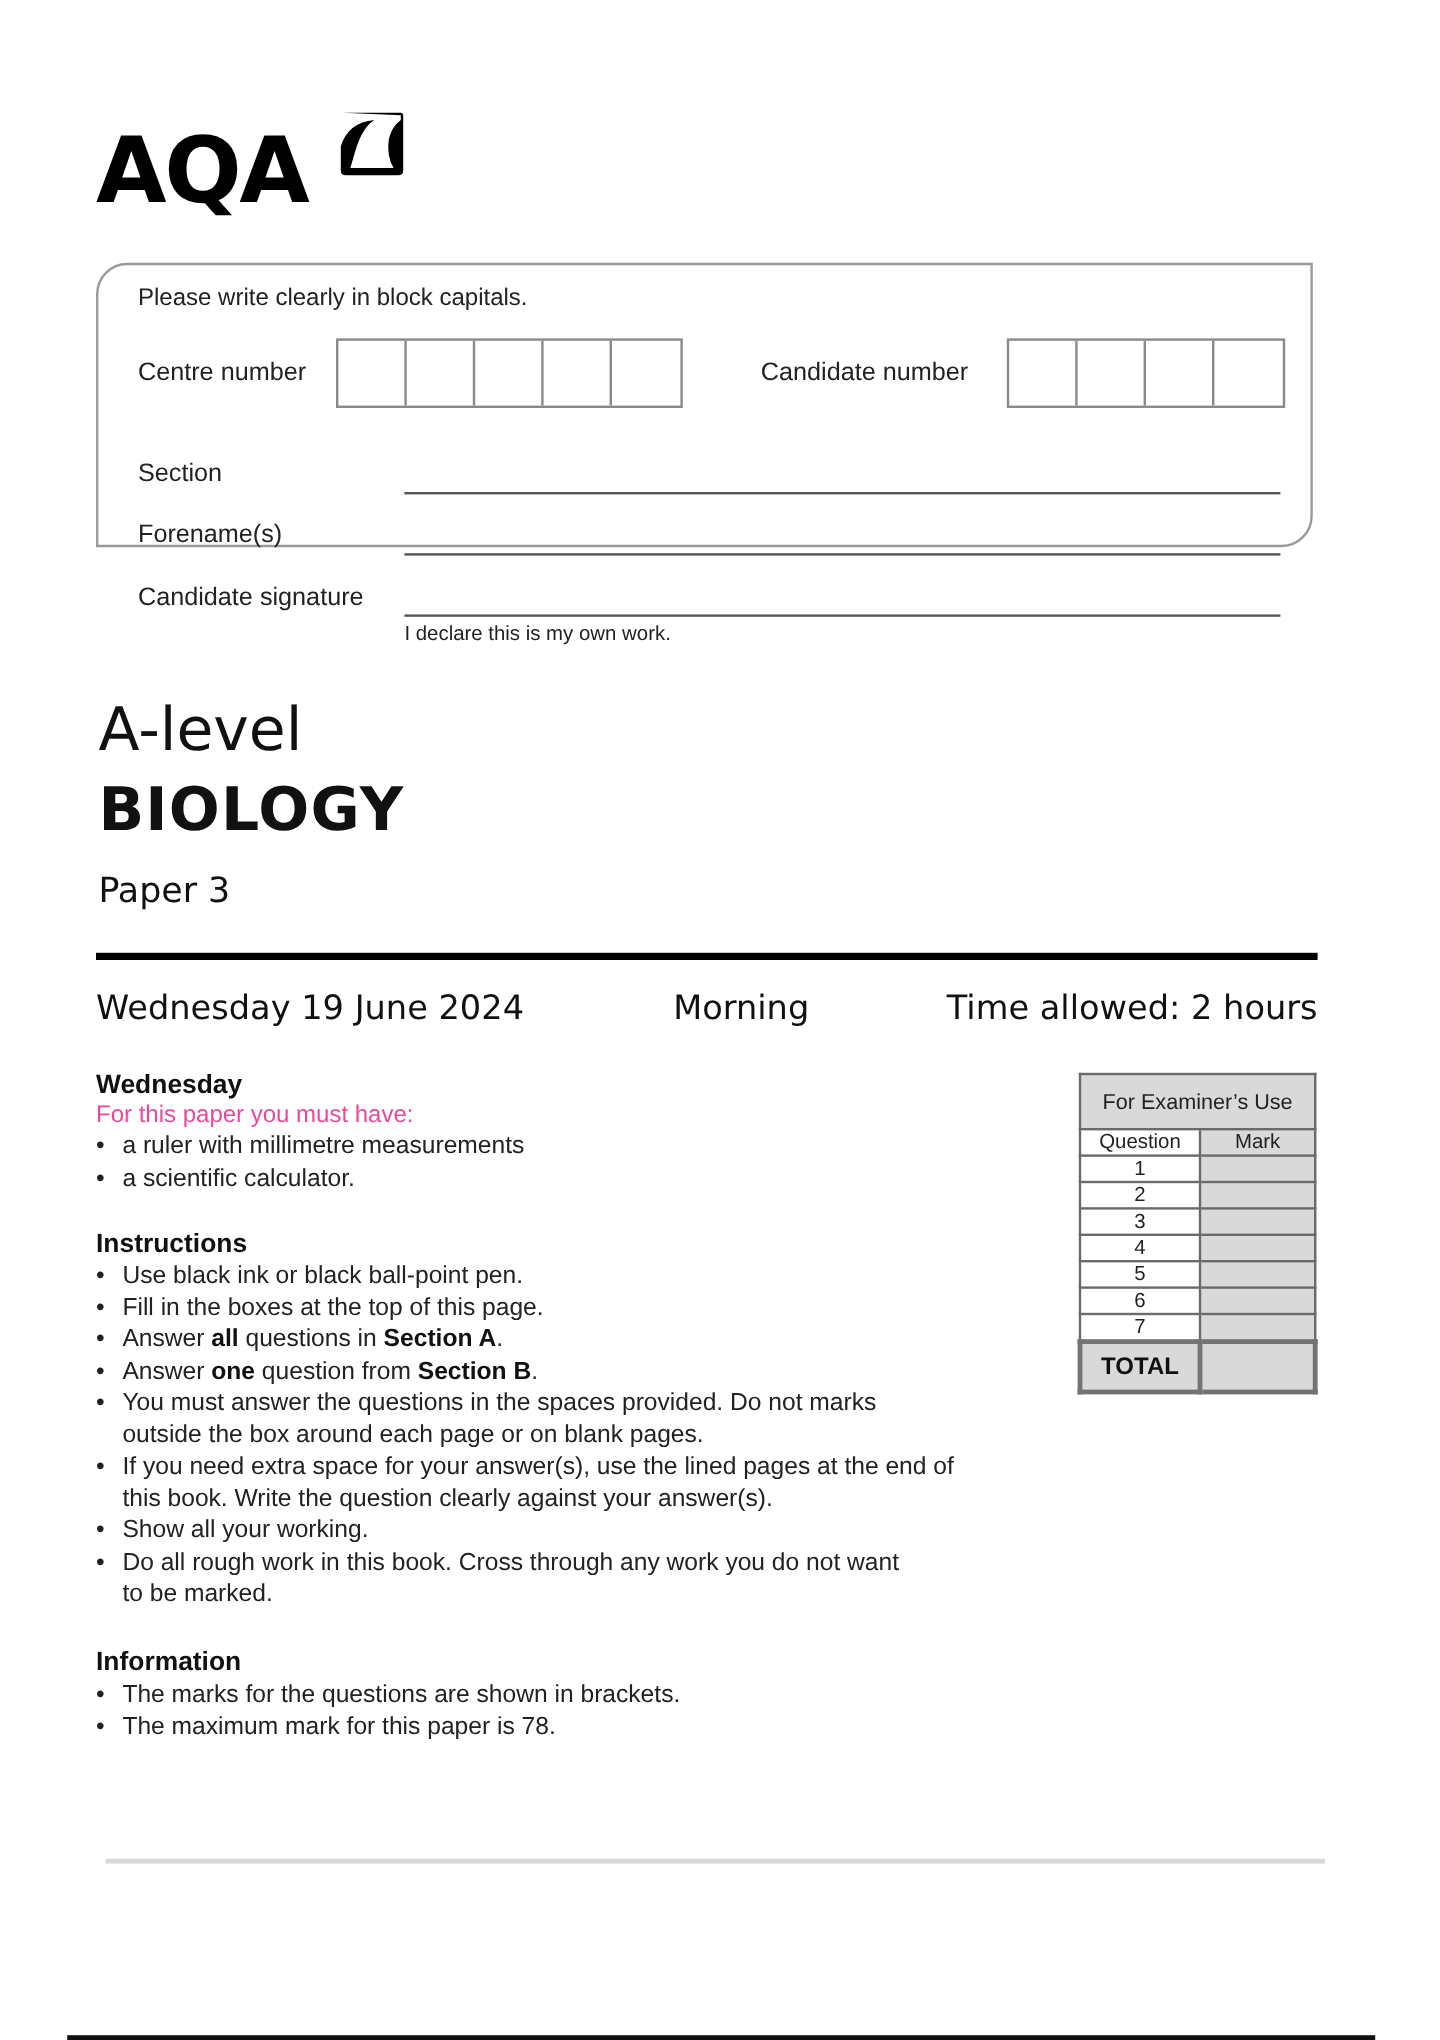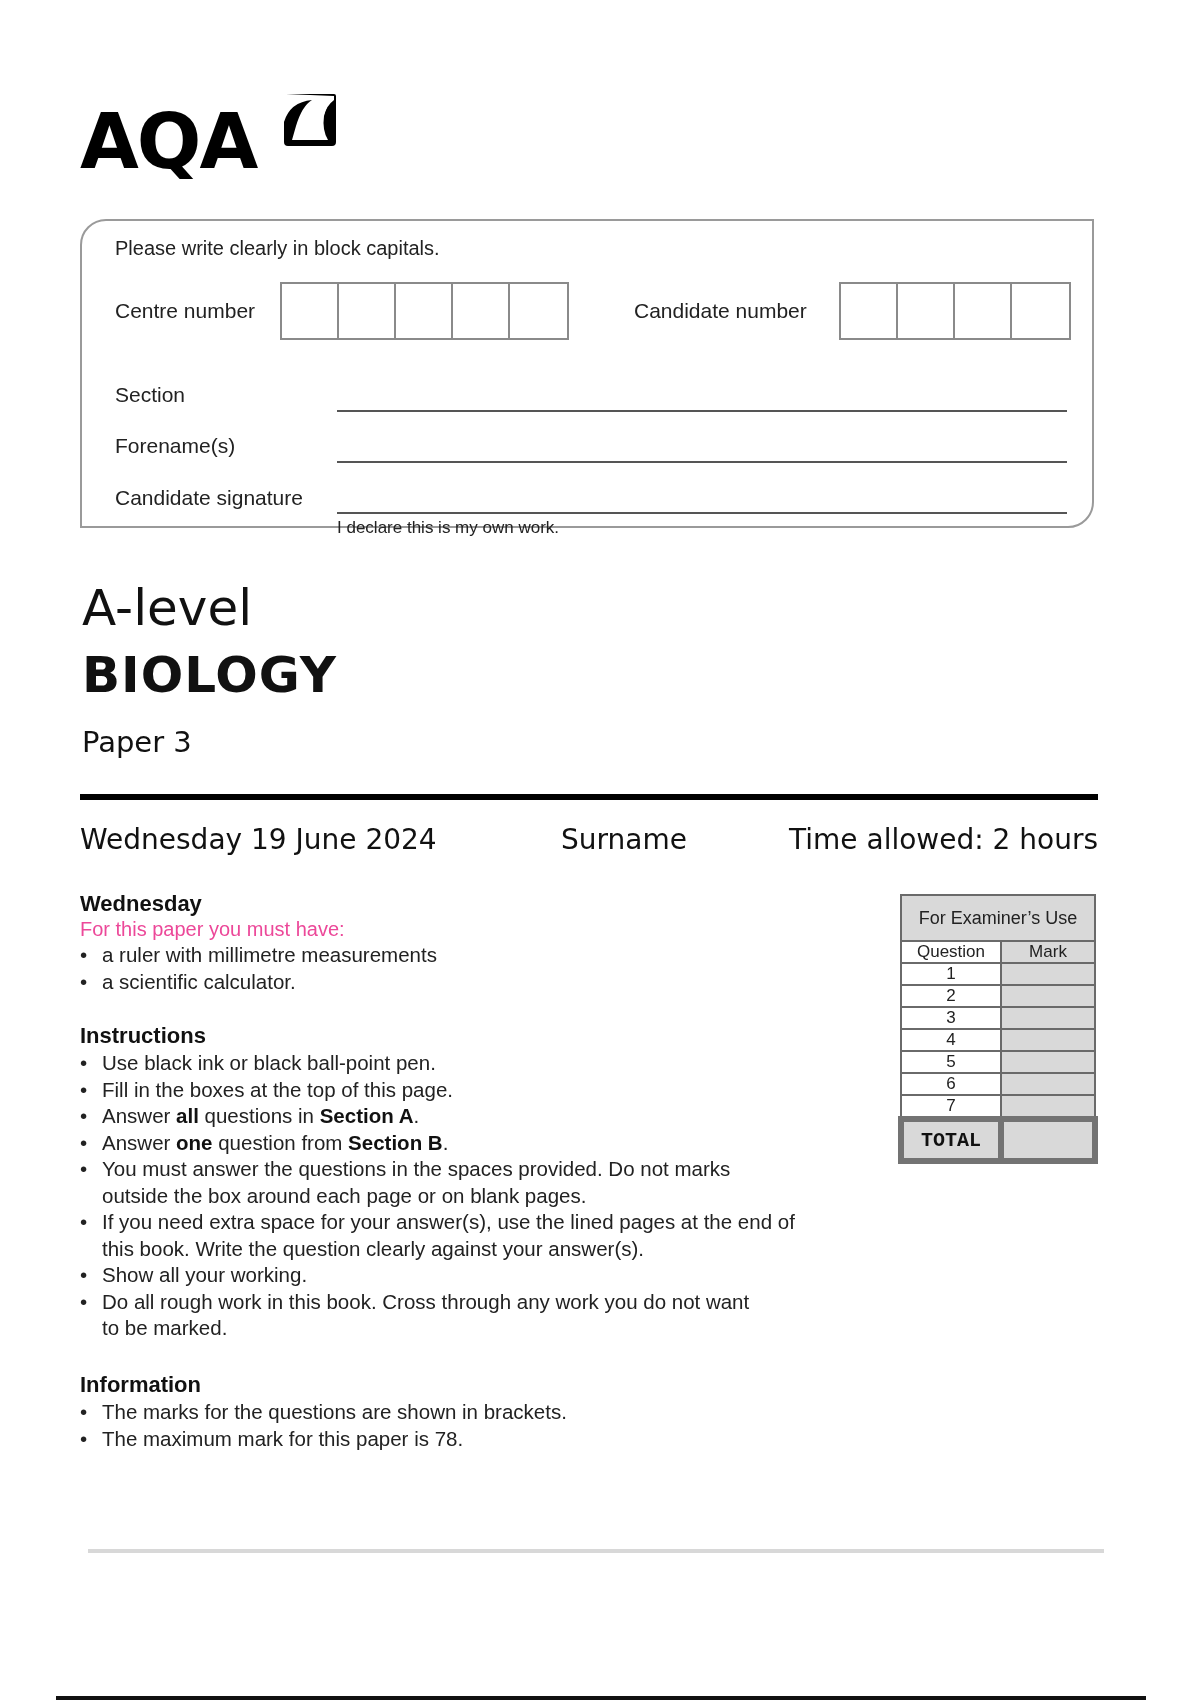--- a/index.html
+++ b/index.html
@@ -3,21 +3,21 @@
   <meta charset="utf-8">
   <style>
     * { box-sizing: border-box; margin: 0; padding: 0; }
     html, body { width: 1200px; height: 1700px; background: #ffffff; overflow: hidden; }
     body { position: relative; font-family: "Liberation Sans", sans-serif; color: #111; }
 
     .logo { position: absolute; left: 80px; top: 92px; width: 260px; height: 96px; }
     .logo-text { position: absolute; left: 0; top: 10px; font-family: "DejaVu Sans", sans-serif; font-weight: bold; font-size: 76px; letter-spacing: -2px; line-height: 80px; color: #000; }
     .logo-mark { position: absolute; left: 202px; top: 0; width: 56px; height: 56px; }
 
-    .cand-box { position: absolute; left: 80px; top: 219px; width: 1014px; height: 309px; border: 2px solid #9a9a9a; border-radius: 26px 0 26px 0; }
+    .cand-box { position: absolute; left: 80px; top: 219px; width: 1014px; height: 237px; border: 2px solid #9a9a9a; border-radius: 26px 0 26px 0; }
     .cand-intro { position: absolute; left: 33px; top: 16px; font-size: 20px; color: #222; }
     .lbl { position: absolute; font-size: 21px; color: #222; }
     .digit-boxes { position: absolute; display: flex; height: 58px; border: 2px solid #8a8a8a; }
     .digit-boxes .cell { width: 57px; height: 100%; border-right: 2px solid #8a8a8a; }
     .digit-boxes .cell:last-child { border-right: none; }
     .line-field { position: absolute; left: 255px; width: 730px; height: 2px; background: #555; }
     .declare { position: absolute; left: 255px; top: 297px; font-size: 17px; color: #222; }
 
     .qual { position: absolute; left: 82px; top: 578px; font-family: "DejaVu Sans", sans-serif; font-size: 50px; line-height: 60px; color: #111; }
     .subject { position: absolute; left: 82px; top: 645px; font-family: "DejaVu Sans", sans-serif; font-weight: bold; font-size: 50px; line-height: 60px; color: #111; letter-spacing: 1px; }
@@ -34,21 +34,21 @@
     .bullets { position: absolute; left: 80px; list-style: none; font-size: 20.5px; color: #222; line-height: 26.5px; }
     .bullets li { position: relative; padding-left: 22px; }
     .bullets li::before { content: "\2022"; position: absolute; left: 0; top: 0; }
     .bullets b { font-weight: bold; color: #111; }
 
     .exam-table { position: absolute; left: 898px; top: 894px; width: 200px; border-collapse: collapse; font-size: 17px; color: #222; }
     .exam-table td { border: 2px solid #6a6a6a; text-align: center; height: 21px; }
     .exam-table .head { background: #d9d9d9; height: 46px; font-size: 18px; }
     .exam-table .qcol { background: #fff; width: 100px; }
     .exam-table .mcol { background: #d9d9d9; }
-    .exam-table .total td { border: 6px solid #737373; height: 42px; font-family: Liberation Mono, monospace; }
+    .exam-table .total td { border: 4px solid #737373; height: 42px; }
     .exam-table .total .qcol { background: #d9d9d9; font-weight: bold; font-size: 20px; color: #111; }
 
     .rule-grey { position: absolute; left: 88px; top: 1549px; width: 1016px; height: 4px; background: #d8d8d8; }
     .rule-bottom { position: absolute; left: 56px; top: 1696px; width: 1090px; height: 4px; background: #111; }
   </style>
 </head>
 <body>
 
 <div class="logo">
   <div class="logo-text">AQA</div>
@@ -89,21 +89,21 @@
 
   <div class="declare">I declare this is my own work.</div>
 </div>
 
 <div class="qual">A-level</div>
 <div class="subject">BIOLOGY</div>
 <div class="paper">Paper 3</div>
 <div class="rule-thick"></div>
 
 <div class="meta date">Wednesday 19 June 2024</div>
-<div class="meta session">Surname</div>
+<div class="meta session">Morning</div>
 <div class="meta time">Time allowed: 2 hours</div>
 
 <div class="section-head" style="top:891px;">Wednesday</div>
 <div class="para" style="top:918px;">For this paper you must have:</div>
 <ul class="bullets" style="top:942px;">
   <li>a ruler with millimetre measurements</li>
   <li>a scientific calculator.</li>
 </ul>
 
 <div class="section-head" style="top:1023px;">Instructions</div>

